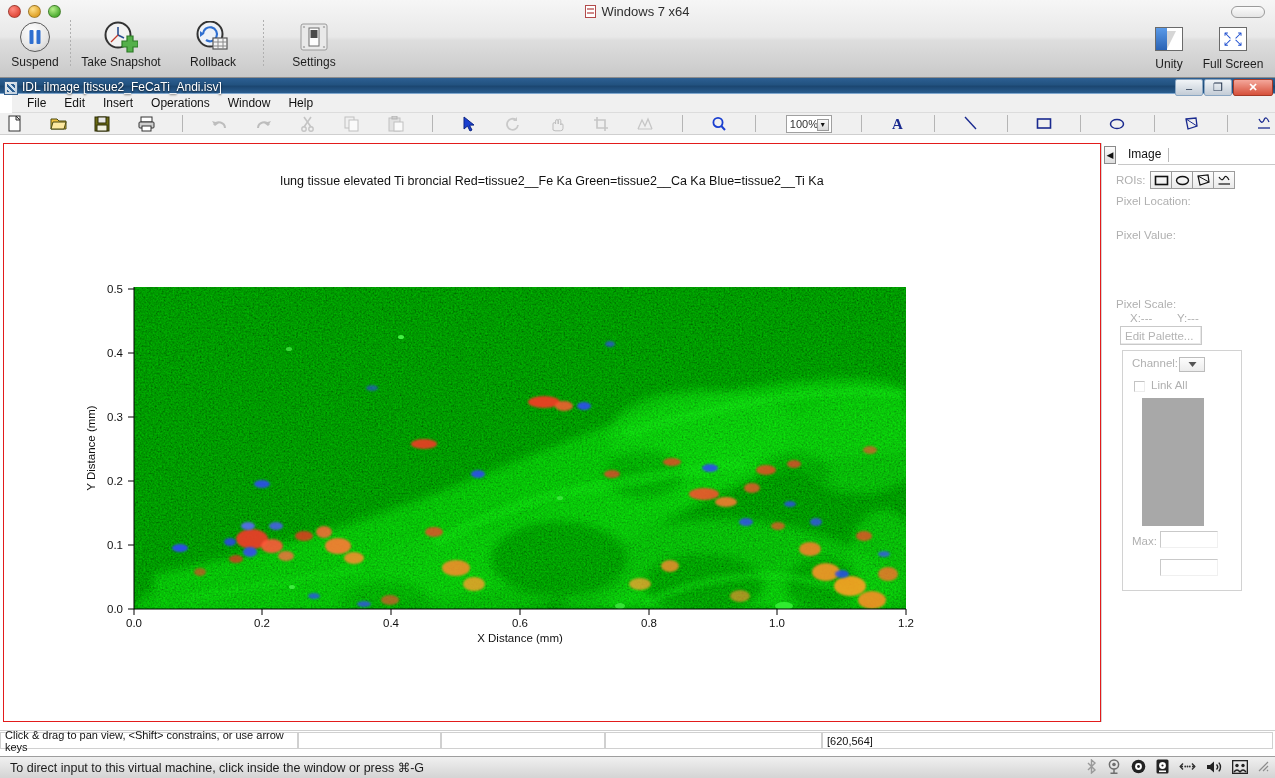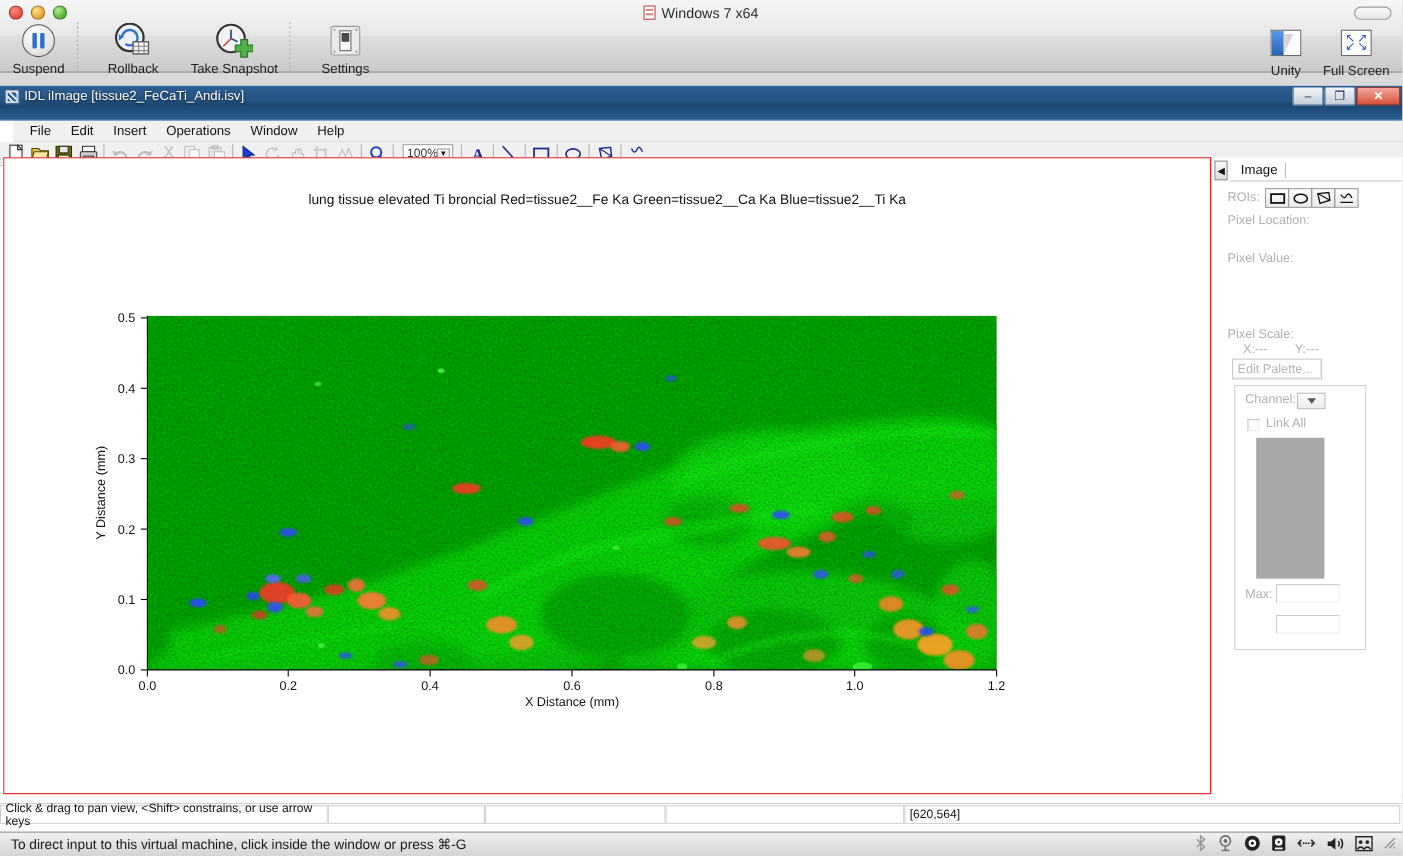--- a/index.html
+++ b/index.html
@@ -5,21 +5,21 @@
   * { box-sizing: border-box; margin: 0; padding: 0; }
   html, body {
     width: 1275px; height: 778px;
     font-family: "Liberation Sans", sans-serif;
     overflow: hidden; background: #d9d9d9;
   }
   #app { position: relative; width: 1275px; height: 778px; }
 
   
   .vm-toolbar {
-    position: absolute; left: 0; top: 0; width: 1275px; height: 66px;
+    position: absolute; left: 0; top: 0; width: 1275px; height: 78px;
     background: linear-gradient(to bottom, #f6f6f6 0%, #e8e8e8 48%, #dedede 52%, #c9c9c9 100%);
     border-bottom: 1px solid #8c8c8c;
   }
   .traffic { position: absolute; left: 8px; top: 5px; display: flex; gap: 7px; }
   .light { width: 13px; height: 13px; border-radius: 50%; border: 1px solid rgba(0,0,0,.30); }
   .light.red    { background: radial-gradient(circle at 35% 30%, #ff8a80, #e24b3c 70%); }
   .light.yellow { background: radial-gradient(circle at 35% 30%, #ffe089, #e0a32a 70%); }
   .light.green  { background: radial-gradient(circle at 35% 30%, #b6f08a, #4fae34 70%); }
 
   .vm-title {
@@ -66,21 +66,21 @@
     border-left: 9px solid #d6d6d6; border-bottom: 18px solid transparent; }
 
   .fs-ico { width: 28px; height: 24px; border: 1px solid #6a6a6a; background:#fff; position: relative; }
   .fs-arrow { position: absolute; color: #1e4fd0; font-size: 11px; line-height: 11px; }
 
   
   .guest { position: absolute; left: 0; top: 78px; width: 1275px; height: 678px; background: #fff; }
 
   
   .win-title {
-    position: relative; height: 32px;
+    position: relative; height: 16px;
     background: linear-gradient(to bottom,#2d5f92 0%, #225280 45%, #1b4670 55%, #2a5d8f 100%);
     border-bottom: 1px solid #7ea6cd;
   }
   .win-title .wt-ico {
     position: absolute; left: 4px; top: 3px; width: 14px; height: 14px;
     background: linear-gradient(135deg,#eaeaea,#bfcfdf); border: 1px solid #33608f;
     display: flex; align-items: center; justify-content: center;
   }
   .wt-ico i { display:block; width:8px; height:8px;
     background: repeating-linear-gradient(45deg,#2d5f92 0 2px,#cfe0ef 2px 4px); }
@@ -95,21 +95,21 @@
   .win-btn.close { width: 40px; background: linear-gradient(to bottom,#f4a79b,#d6503a);
     border-color:#a33a28; color:#fff; font-weight:bold; }
 
   
   .menubar { height: 19px; background: #f0f0f0; border-bottom: 1px solid #dcdcdc;
     display: flex; align-items: center; padding-left: 6px; margin-left: 12px; }
   .menubar span { font-size: 12px; color: #111; padding: 1px 9px; }
 
   
   .idl-toolbar { height: 22px; background: #f0f0f0; display: flex; align-items: center;
-    padding-left: 3px; border-bottom: 1px solid #cfcfcf; }
+    padding-left: 3px; border-bottom: 1px solid #cfcfcf; justify-content: space-between; }
   .tbtn { width: 22px; height: 20px; border: 1px solid transparent; display: flex;
     align-items: center; justify-content: center; position: relative; }
   .tbtn svg { display: block; }
   .grp-sep { width: 1px; height: 17px; background: #b5b5b5; margin: 0 3px; }
   .zoom-combo { width: 46px; height: 18px; margin-left: 5px; margin-right: 4px;
     border: 1px solid #a0a0a0; background: #fff; display:flex; align-items:center;
     font-size: 11px; color:#333; padding-left:3px; position: relative; }
   .zoom-combo .caret { position:absolute; right:2px; top:3px; width:12px; height:12px;
     background: linear-gradient(to bottom,#fafafa,#d8d8d8); border:1px solid #9a9a9a;
     display:flex; align-items:center; justify-content:center; font-size: 7px; color:#111; }
@@ -191,45 +191,45 @@
                 <i></i>
               </div>
             </div>
         </div>
         <div class="lbl">Suspend</div>
       </div>
       <div class="tb-sep"></div>
       <div class="tb-item wide">
         <div class="glyph">
           <svg width="34" height="32" viewBox="0 0 34 32">
+            <circle cx="14" cy="14" r="12.5" fill="#f2f2f2" stroke="#333" stroke-width="2"></circle>
+            <line x1="14" y1="14" x2="14" y2="6" stroke="#2a4f8f" stroke-width="1.6"></line>
+            <line x1="14" y1="14" x2="20" y2="17" stroke="#2a4f8f" stroke-width="1.6"></line>
+            <line x1="14" y1="14" x2="7" y2="21" stroke="#c03a2b" stroke-width="1.2"></line>
+            <g transform="translate(18,15)">
+              <path d="M5 0 h6 v5 h5 v6 h-5 v5 h-6 v-5 h-5 v-6 h5 z" fill="#54b04a" stroke="#2c7a26" stroke-width="1.2"></path>
+            </g>
+          </svg>
+        </div>
+        <div class="lbl">Take Snapshot</div>
+      </div>
+      <div class="tb-item wide">
+        <div class="glyph">
+          <svg width="34" height="32" viewBox="0 0 34 32">
             <circle cx="14" cy="13" r="12.5" fill="#eef2f7" stroke="#333" stroke-width="2"></circle>
             <path d="M7 13 a7 7 0 1 1 3 6" fill="none" stroke="#2f6fd0" stroke-width="2.2"></path>
             <path d="M4 10 l4 3 l-4 3 z" fill="#2f6fd0"></path>
             <rect x="17" y="17" width="14" height="11" fill="#f4f4f4" stroke="#555" stroke-width="1.2"></rect>
             <line x1="17" y1="21" x2="31" y2="21" stroke="#888"></line>
             <line x1="17" y1="25" x2="31" y2="25" stroke="#888"></line>
             <line x1="22" y1="17" x2="22" y2="28" stroke="#888"></line>
             <line x1="27" y1="17" x2="27" y2="28" stroke="#888"></line>
           </svg>
         </div>
         <div class="lbl">Rollback</div>
-      </div>
-      <div class="tb-item wide">
-        <div class="glyph">
-          <svg width="34" height="32" viewBox="0 0 34 32">
-            <circle cx="14" cy="14" r="12.5" fill="#f2f2f2" stroke="#333" stroke-width="2"></circle>
-            <line x1="14" y1="14" x2="14" y2="6" stroke="#2a4f8f" stroke-width="1.6"></line>
-            <line x1="14" y1="14" x2="20" y2="17" stroke="#2a4f8f" stroke-width="1.6"></line>
-            <line x1="14" y1="14" x2="7" y2="21" stroke="#c03a2b" stroke-width="1.2"></line>
-            <g transform="translate(18,15)">
-              <path d="M5 0 h6 v5 h5 v6 h-5 v5 h-6 v-5 h-5 v-6 h5 z" fill="#54b04a" stroke="#2c7a26" stroke-width="1.2"></path>
-            </g>
-          </svg>
-        </div>
-        <div class="lbl">Take Snapshot</div>
       </div>
       <div class="tb-sep"></div>
       <div class="tb-item wide">
         <div class="glyph">
           <svg width="30" height="30" viewBox="0 0 30 30">
             <rect x="2" y="2" width="26" height="26" rx="2" fill="#e9e9e9" stroke="#9a9a9a"></rect>
             <rect x="10" y="6" width="10" height="18" fill="#fdfdfd" stroke="#6d6d6d"></rect>
             <rect x="11.5" y="8" width="7" height="8" fill="#4a4a4a"></rect>
             <circle cx="5" cy="5" r="1.1" fill="#aaa"></circle>
               <circle cx="25" cy="5" r="1.1" fill="#aaa"></circle>

